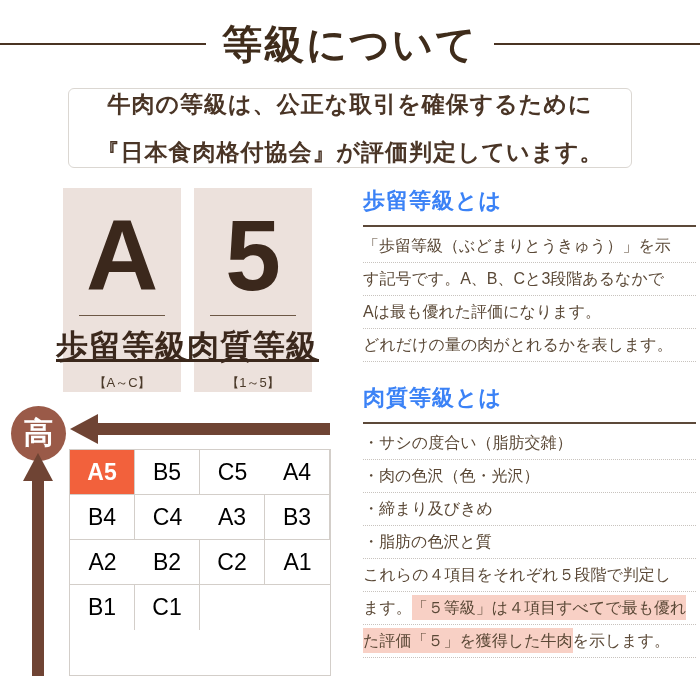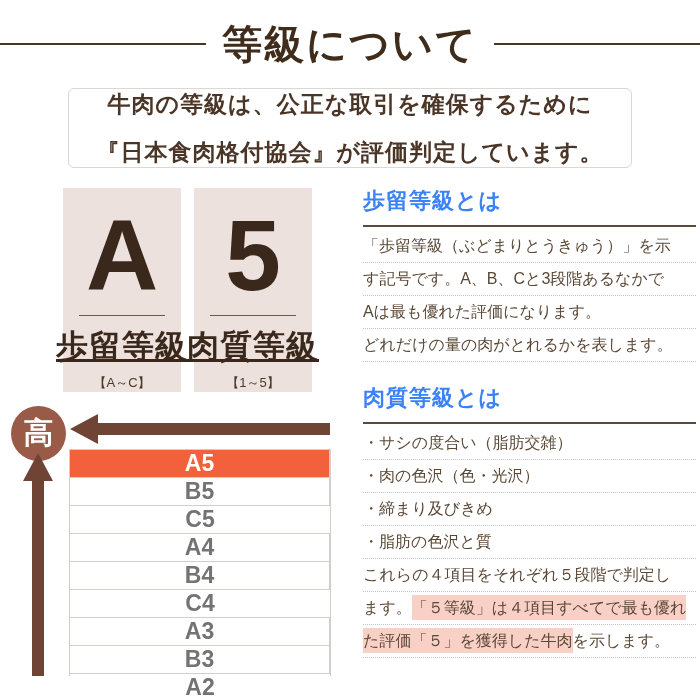--- a/index.html
+++ b/index.html
@@ -89,26 +89,26 @@
     position: absolute; left: 23px; top: 453px; width: 0; height: 0;
     border-left: 15px solid transparent; border-right: 15px solid transparent;
     border-bottom: 28px solid #6f4434;
   }
   .v-arrow-shaft {
     position: absolute; left: 32px; top: 479px; width: 12px; height: 197px;
     background: #6f4434;
   }
   .grade-grid {
     position: absolute; left: 69px; top: 449px; width: 262px; height: 227px;
-    display: grid; grid-template-columns: repeat(1, 1fr); grid-template-rows: repeat(5, 1fr);
+    display: grid; grid-template-columns: repeat(4, 1fr); grid-template-rows: repeat(5, 1fr);
     border: 1px solid #d3cec9; background: #ffffff;
   }
   .grade-cell {
     display: flex; align-items: center; justify-content: center;
-    font-size: 23px; font-weight: 700; color: #737373;
+    font-size: 23px; font-weight: 400; color: #000000;
     border-right: 1px solid #d3cec9; border-bottom: 1px solid #d3cec9;
     background: #ffffff;
   }
   .grade-cell:nth-child(3n) { border-right: none; }
   .grade-cell:nth-child(n+13) { border-bottom: none; }
   .grade-cell.top-grade { background: #f2613c; color: #ffffff; font-weight: 700; }
 </style>
 </head>
 <body>
 

